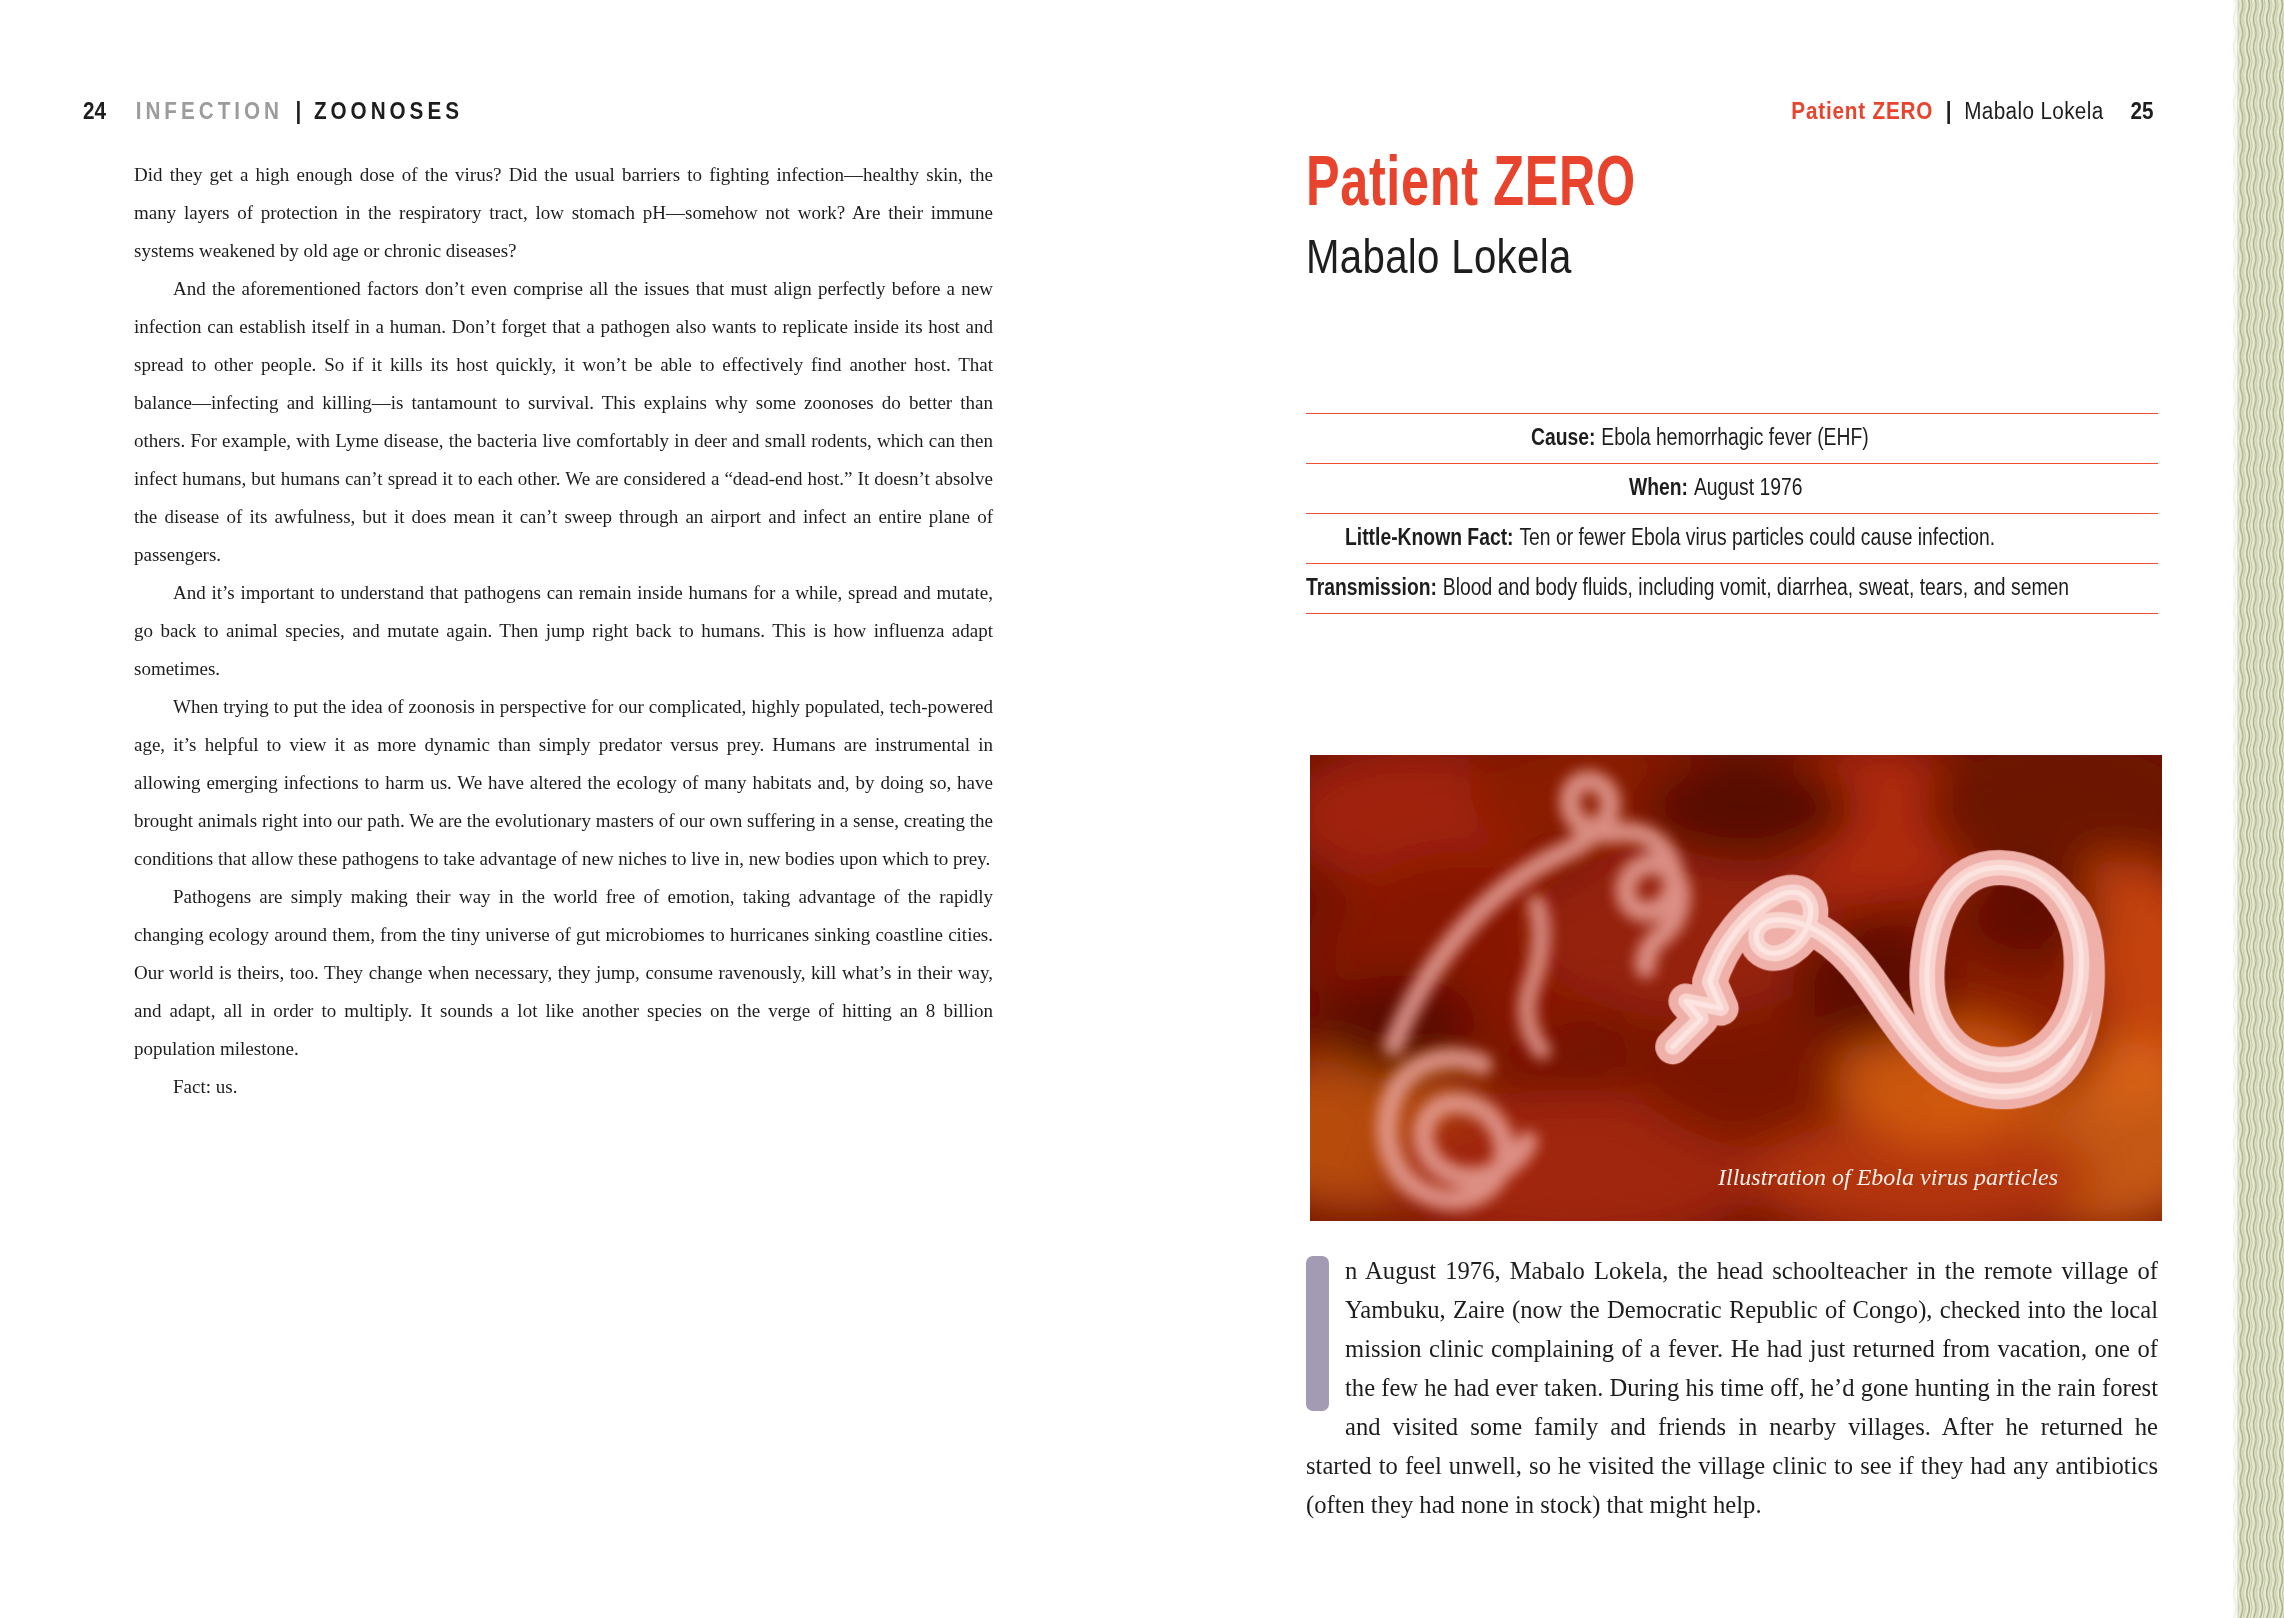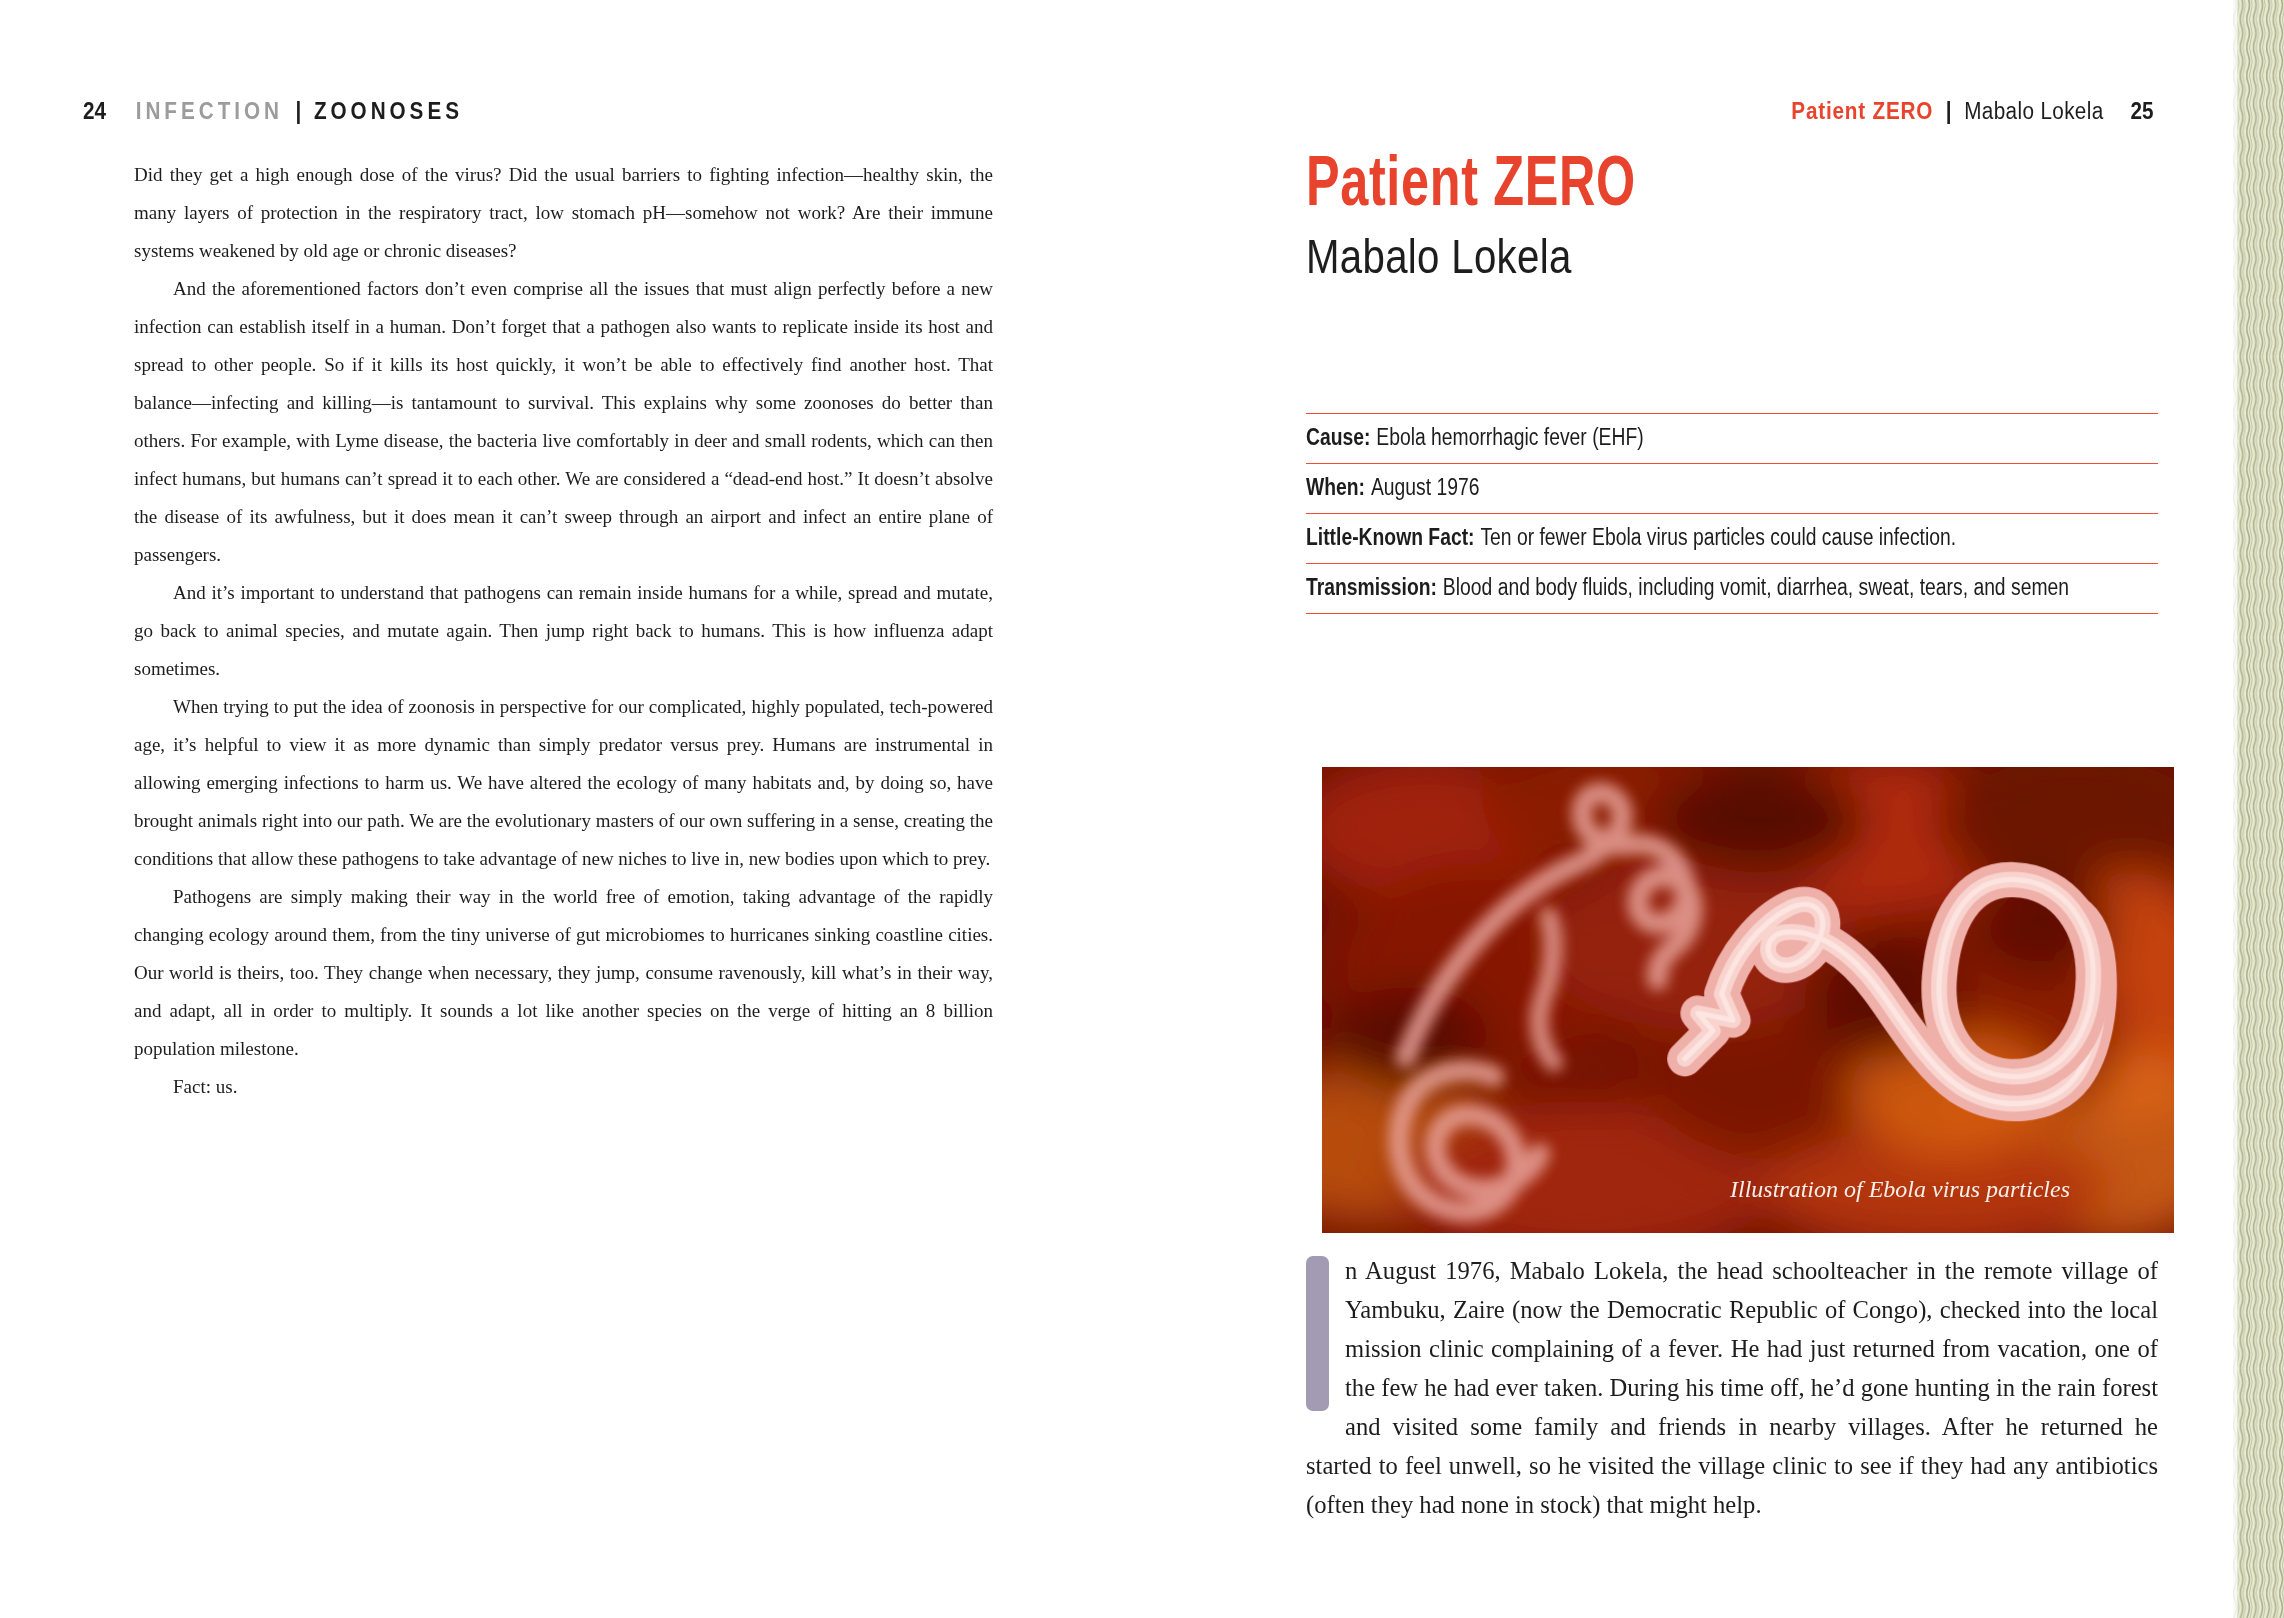--- a/index.html
+++ b/index.html
@@ -31,28 +31,28 @@
     font-family:"Liberation Sans", sans-serif;}
   .title-ebola{font-size:128px;font-weight:bold;letter-spacing:3.5px;line-height:1;
     transform:scaleX(.66);color:#151515;}
   .title-pz{font-size:70px;font-weight:bold;letter-spacing:0.9px;line-height:1;
     transform:scaleX(.72);color:#e8432c;}
   .title-name{font-size:49px;font-weight:400;letter-spacing:0.4px;line-height:1;
     transform:scaleX(.82);color:#1d1d1d;}
 
   
   .facts{width:852px;}
-  .fact-row{border-top:1.8px solid #ef4f30;padding:11.4px 0 13px 0;height:24.6px;}
+  .fact-row{border-top:1.8px solid #ef4f30;padding:11.4px 0 13px 0;height:24.6px;text-align:center;}
   .fact-row:last-child{border-bottom:1.8px solid #ef4f30;}
   .fact-line{font-size:23px;line-height:24.6px;transform:scaleX(.84);}
   .fact-label{font-weight:bold;margin-right:7px;}
   .fact-value{font-weight:400;}
 
   
-  figure{margin:16px;}
+  figure{margin:4px;}
   .virus-fig{width:852px;height:466px;overflow:hidden;background:#701103;}
   .caption{font-family:"Liberation Serif", serif;font-style:italic;font-size:24px;
     color:#f7efe9;white-space:nowrap;}
 
   
   .intro{width:852px;font-size:24.6px;line-height:39px;text-align:justify;}
   .dropcap{float:left;width:23px;height:155px;margin:5.3px 16px 0 0;
     background:#a39bb3;border-radius:7px;color:transparent;overflow:hidden;
     font-family:"Liberation Sans", sans-serif;font-size:132px;line-height:1;}
 

